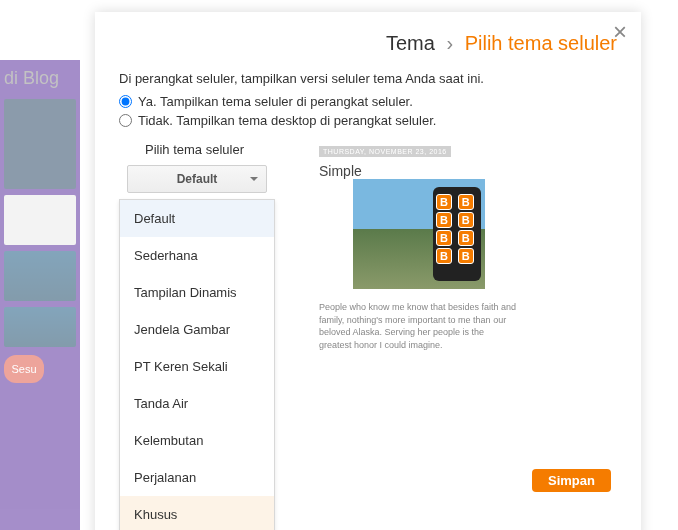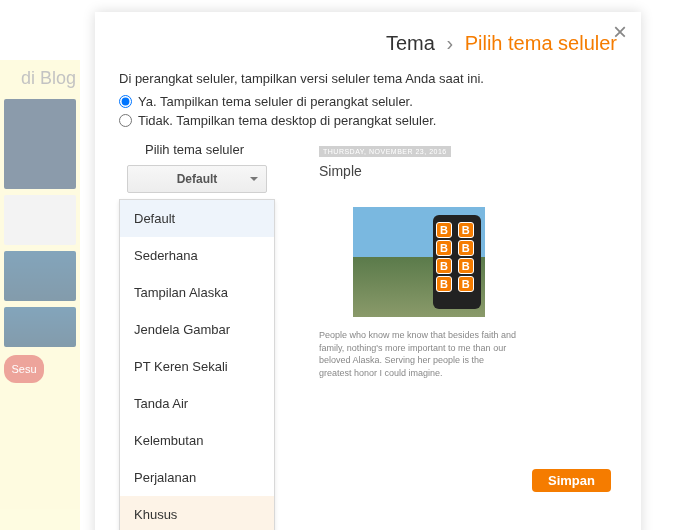--- a/index.html
+++ b/index.html
@@ -1,17 +1,17 @@
 <!DOCTYPE html>
 <html><head>
 <meta charset="utf-8">
 <style>
 * { box-sizing: border-box; margin: 0; padding: 0; }
 body { font-family: Arial, sans-serif; font-size: 13px; color: #333; background: #fff; width: 678px; height: 530px; overflow: hidden; position: relative; }
-.bg { position: absolute; top: 60px; left: 0; width: 80px; height: 470px; background: #fef9c3; opacity: 0.5; padding: 8px 4px; text-align: right; }
+.bg { position: absolute; top: 60px; left: 0; width: 80px; height: 470px; background: #4c1d95; opacity: 0.5; padding: 8px 4px; }
 .bg-title { font-size: 18px; color: #888; margin-bottom: 10px; }
 .bg-card { width: 72px; height: 90px; background: #1a3a5a; margin-bottom: 6px; border-radius: 2px; }
 .bg-card2 { width: 72px; height: 50px; background: linear-gradient(#0a4d7a, #0a3a5a); margin-bottom: 6px; border-radius: 2px; }
 .bg-btn { width: 40px; height: 28px; background: #dd4b39; border-radius: 12px; color: #fff; display: flex; align-items: center; justify-content: center; font-size: 11px; margin-top: 8px; }
 .modal { position: absolute; top: 12px; left: 95px; width: 546px; height: 530px; background: #fff; box-shadow: 0 0 12px rgba(0,0,0,0.15); padding: 20px 24px; }
 .close { position: absolute; top: 6px; right: 14px; font-size: 24px; color: #888; cursor: pointer; font-weight: 300; }
 .breadcrumb { font-size: 20px; margin-bottom: 16px; text-align: right; }
 .bc-root { color: #333; }
 .bc-sep { color: #888; margin: 0 6px; }
 .bc-current { color: #f57c00; }
@@ -24,21 +24,21 @@
 .dropdown-btn { width: 140px; margin-left: 8px; height: 28px; background: linear-gradient(#f7f7f7, #ededed); border: 1px solid #d0d0d0; border-radius: 2px; display: flex; align-items: center; justify-content: center; position: relative; cursor: pointer; font-size: 12px; font-weight: bold; color: #555; }
 .dropdown-btn .caret { position: absolute; right: 8px; width: 0; height: 0; border-left: 4px solid transparent; border-right: 4px solid transparent; border-top: 4px solid #777; }
 .dropdown-list { margin-top: 6px; width: 156px; border: 1px solid #d8d8d8; background: #fff; box-shadow: 0 2px 4px rgba(0,0,0,0.1); }
 .dd-item { padding: 11px 14px; font-size: 13px; color: #333; cursor: pointer; }
 .dd-item.selected { background: #eef4fb; }
 .dd-item.hover { background: #fdf3e7; }
 .right { flex: 1; padding-left: 20px; }
 .preview { width: 200px; }
 .prev-header { font-size: 18px; font-family: Georgia, serif; margin-bottom: 8px; }
 .prev-date { background: #d0d0d0; color: #fff; font-size: 7px; padding: 2px 4px; letter-spacing: 0.5px; display: inline-block; margin-bottom: 6px; }
-.prev-title { font-size: 14px; color: #444; margin-bottom: 28px; }
+.prev-title { font-size: 14px; color: #444; margin-bottom: 0; }
 .prev-img { width: 132px; height: 110px; margin: 0 auto 12px; position: relative; background: linear-gradient(to bottom, #7ab8e0 0%, #7ab8e0 45%, #5a7a4a 45%, #8a9a6a 100%); }
 .prev-img::after { content: ""; position: absolute; right: 4px; top: 8px; width: 48px; height: 94px; background: #222; border-radius: 6px; }
 .prev-stickers { position: absolute; right: 6px; top: 14px; width: 44px; z-index: 2; }
 .sticker { width: 16px; height: 16px; background: #f57c00; color: #fff; border-radius: 3px; display: inline-flex; align-items: center; justify-content: center; font-size: 11px; font-weight: bold; margin: 1px; border: 1px solid #fff; }
 .prev-body { font-size: 9px; color: #888; line-height: 1.4; }
 .save-btn { position: absolute; bottom: 50px; right: 30px; background: #f57c00; color: #fff; border: none; padding: 4px 16px; border-radius: 4px; font-size: 13px; font-weight: bold; cursor: pointer; }
 </style>
 </head>
 <body>
 
@@ -74,21 +74,21 @@
   <div class="content">
     <div class="left">
       <div class="label-small">Pilih tema seluler</div>
       <div class="dropdown-btn">
         <span>Default</span>
         <span class="caret"></span>
       </div>
       <div class="dropdown-list">
         <div class="dd-item selected">Default</div>
         <div class="dd-item">Sederhana</div>
-        <div class="dd-item">Tampilan Alaska</div>
+        <div class="dd-item">Tampilan Dinamis</div>
         <div class="dd-item">Jendela Gambar</div>
         <div class="dd-item">PT Keren Sekali</div>
         <div class="dd-item">Tanda Air</div>
         <div class="dd-item">Kelembutan</div>
         <div class="dd-item">Perjalanan</div>
         <div class="dd-item hover">Khusus</div>
       </div>
     </div>
 
     <div class="right">

